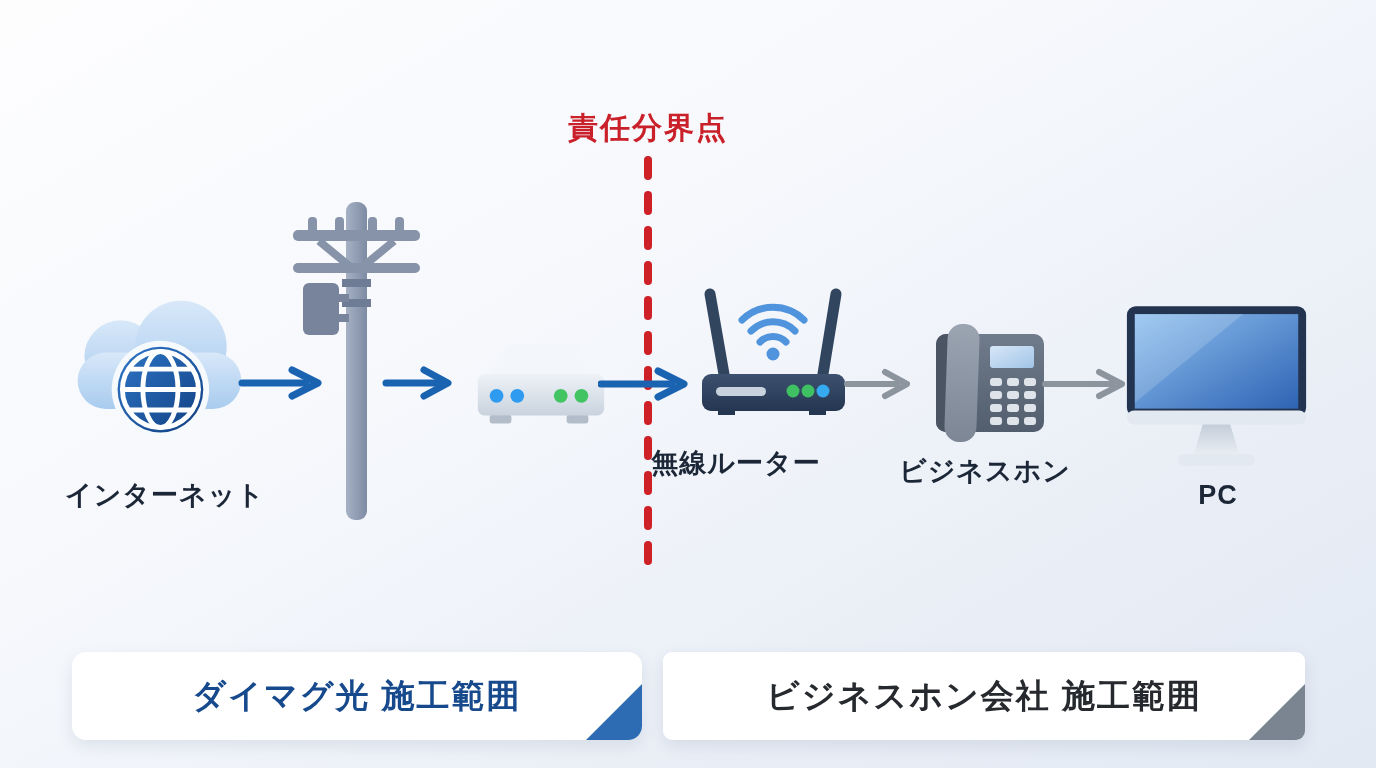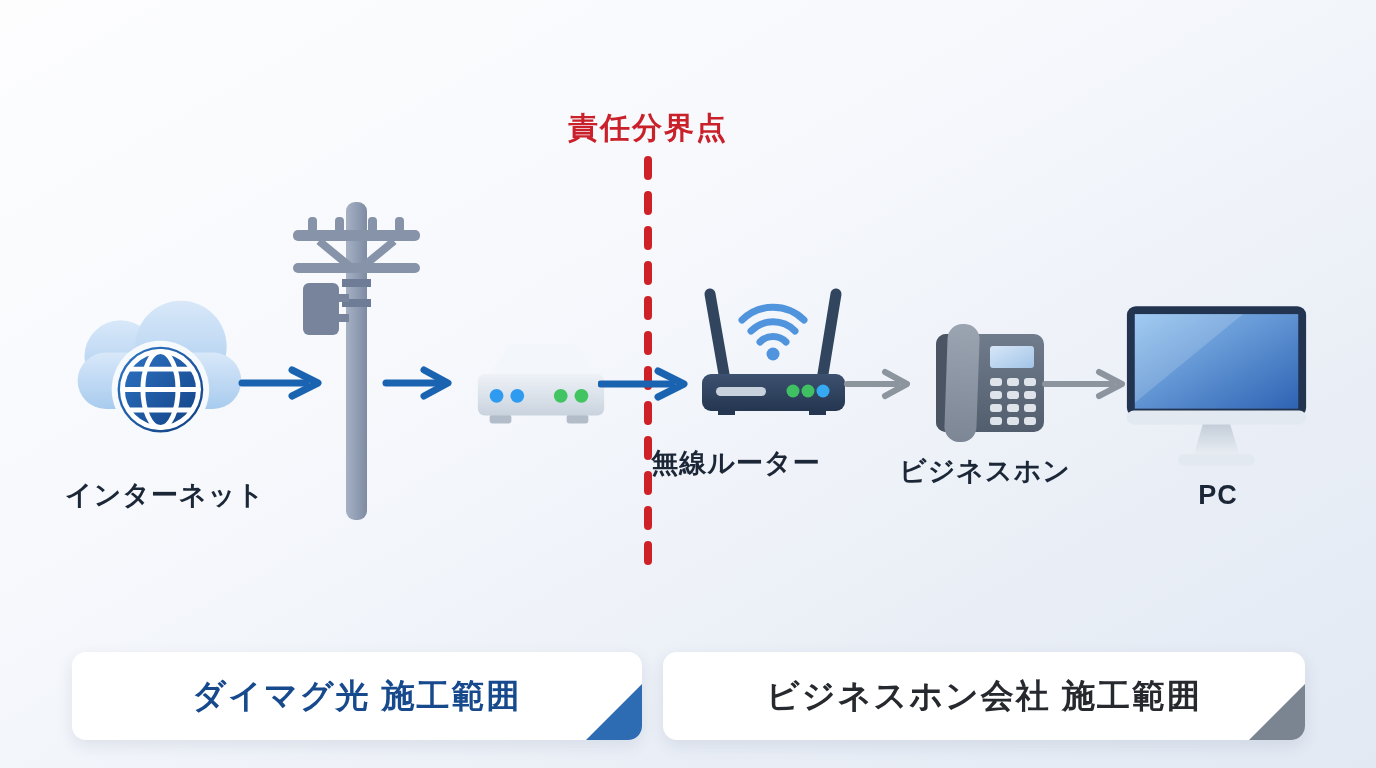--- a/index.html
+++ b/index.html
@@ -34,21 +34,21 @@
   .zone{
     position:absolute;
     top:612px;height:88px;
     background:#ffffff;
     border-radius:14px;
     box-shadow:0 6px 16px rgba(40,60,100,0.10);
     overflow:hidden;
     display:flex;align-items:center;justify-content:center;margin-top:40px;
   }
   .zone-left{left:72px;width:570px;}
-  .zone-right{left:663px;width:642px;}
+  .zone-right{left:663px;width:642px;border-radius:9px;}
   .zone-label{
     font-weight:700;
     font-size:33px;
     letter-spacing:2px;
   }
   .zone-left .zone-label{color:#17498d;}
   .zone-right .zone-label{color:#26292d;}
   .zone-corner{
     position:absolute;
     right:0;bottom:0;

